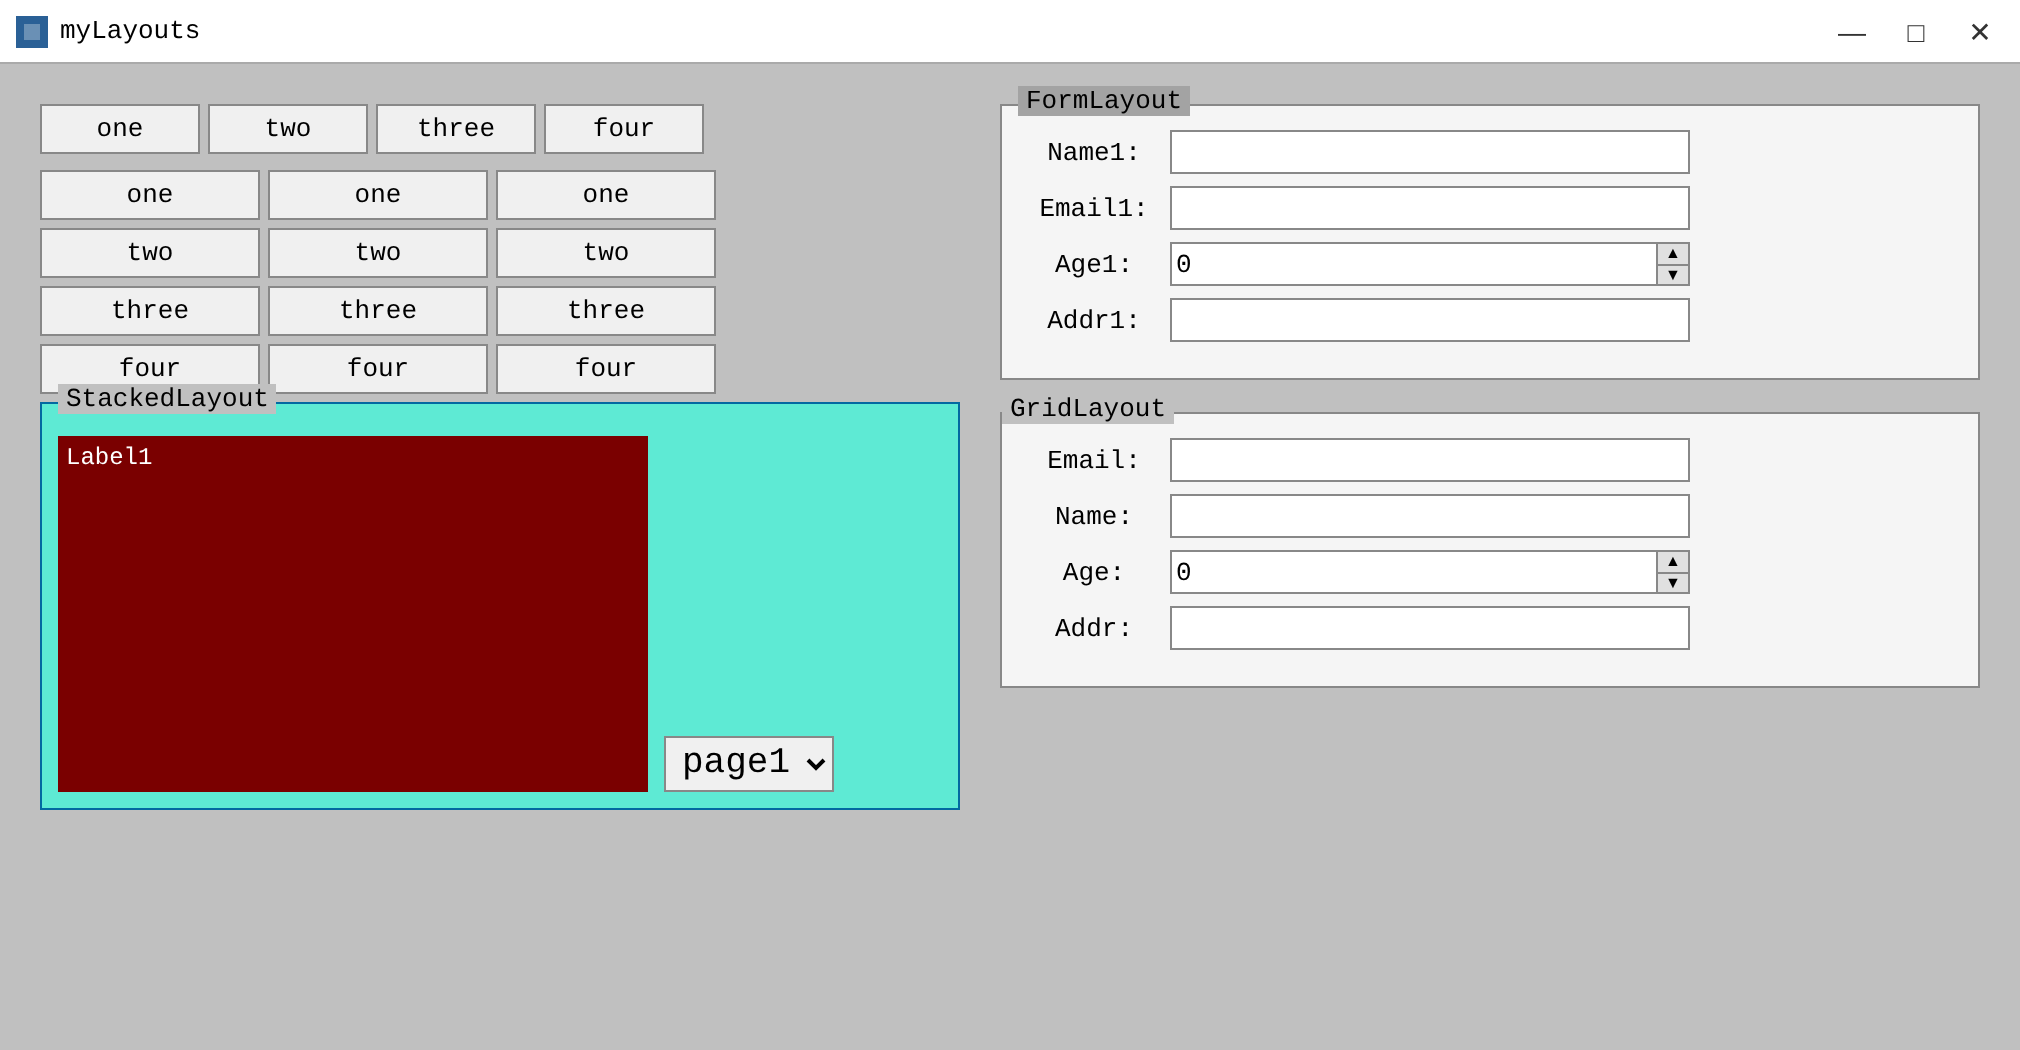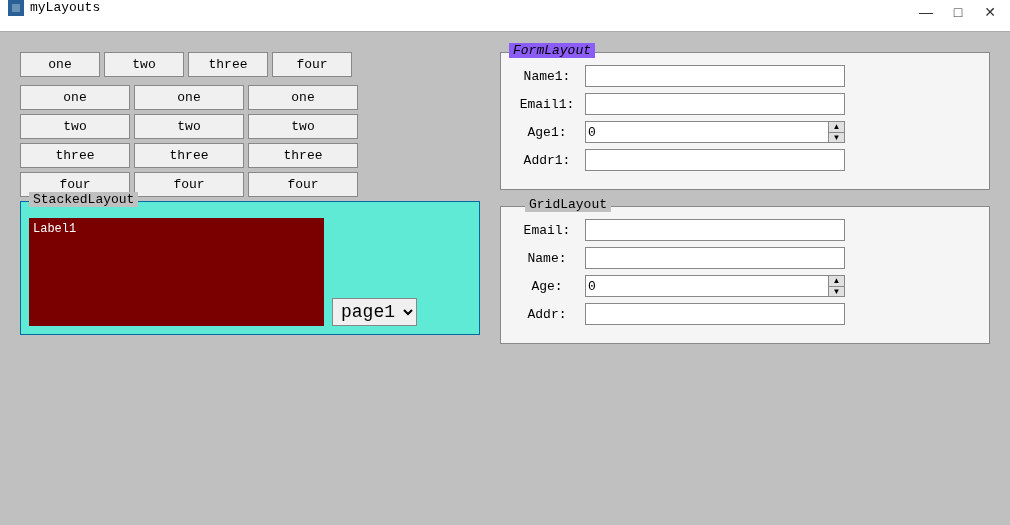--- a/index.html
+++ b/index.html
@@ -9,20 +9,21 @@
       font-family: 'Courier New', Courier, monospace;
       font-size: 13px;
       color: #000;
       width: 1010px;
       height: 525px;
       overflow: hidden;
     }
 
     .title-bar {
       display: flex;
+      align-items: center;
       background: #fff;
       height: 32px;
       padding: 0 8px;
       border-bottom: 1px solid #aaa;
     }
 
     .title-bar-icon {
       width: 16px;
       height: 16px;
       background: #2a6096;
@@ -130,21 +131,21 @@
 
     .stacked-content {
       display: flex;
       align-items: flex-start;
       gap: 8px;
       margin-top: 8px;
     }
 
     .stacked-canvas {
       width: 295px;
-      height: 108px;
+      height: 178px;
       background: #7a0000;
       position: relative;
     }
 
     .stacked-label {
       position: absolute;
       top: 4px;
       left: 4px;
       color: #fff;
       font-size: 12px;
@@ -173,24 +174,23 @@
       border: 1px solid #888;
       padding: 12px 16px;
       position: relative;
       background: #f5f5f5;
     }
 
     .form-title {
       position: absolute;
       top: -10px;
       left: 8px;
-      background: #8b5cf6;
+      background: #a3a3a3;
       padding: 0 4px;
       font-size: 13px;
-      font-style: italic;
     }
 
     .form-row {
       display: flex;
       align-items: center;
       margin-bottom: 6px;
       gap: 8px;
     }
 
     .form-label {
@@ -256,21 +256,21 @@
     .grid-section {
       border: 1px solid #888;
       padding: 12px 16px;
       position: relative;
       background: #f5f5f5;
     }
 
     .grid-title {
       position: absolute;
       top: -10px;
-      left: 24px;
+      left: 0;
       background: #c0c0c0;
       padding: 0 4px;
       font-size: 13px;
     }
   </style>
 </head>
 <body>
 
 <div class="title-bar">
   <div class="title-bar-icon">

